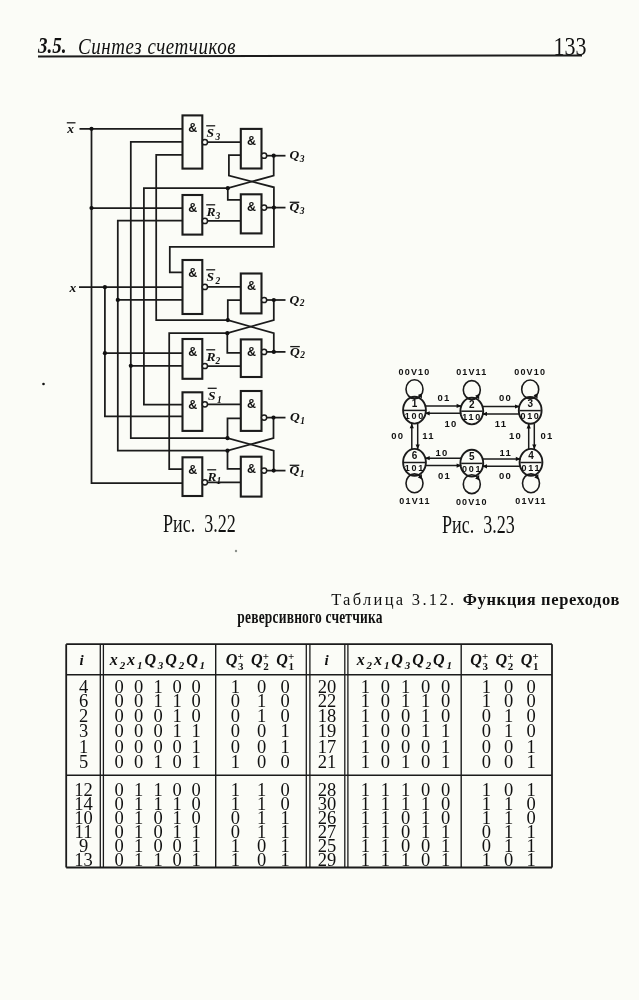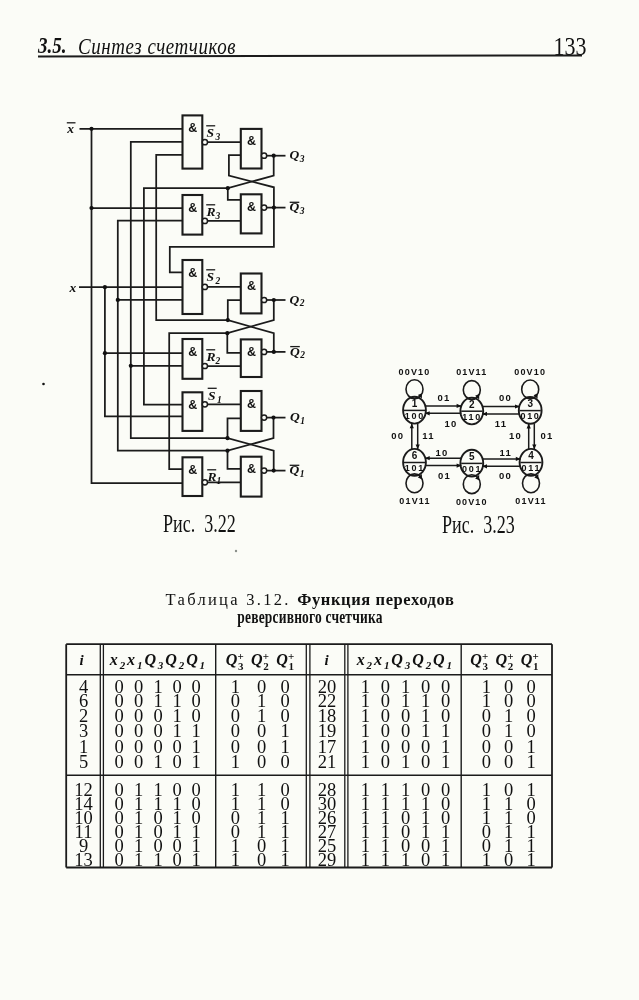--- a/index.html
+++ b/index.html
@@ -2,21 +2,21 @@
 <html><head><meta charset="utf-8">
 <style>
 html,body{margin:0;padding:0;}
 body{width:639px;height:1000px;background:#fbfcf7;position:relative;overflow:hidden;
   font-family:"Liberation Serif", serif;}
 .hdr-num{position:absolute;left:553.5px;top:33px;font-size:22px;color:#111;transform:scaleY(1.12);transform-origin:0 0;}
 .hdr-sec{position:absolute;left:38px;top:33px;font-size:19px;font-style:italic;font-weight:bold;color:#111;transform:scaleY(1.16);transform-origin:0 0;}
 .hdr-t{position:absolute;left:78px;top:33.5px;font-size:19px;font-style:italic;color:#111;letter-spacing:0.55px;transform:scaleY(1.16);transform-origin:0 0;}
 .rule{position:absolute;left:38px;top:55.2px;width:544px;height:1.8px;background:#1b1b1b;transform:rotate(-0.12deg);}
 .cap{position:absolute;font-size:19px;color:#111;transform:scale(0.95,1.3);transform-origin:0 0;}
-.title{position:absolute;left:0;top:590px;width:620px;text-align:center;font-size:16.5px;color:#111;letter-spacing:2.3px;}
+.title{position:absolute;left:0;top:590px;width:620px;text-align:right;font-size:16.5px;color:#111;letter-spacing:2.3px;}
 .title b{letter-spacing:0.6px;}
 .title2{position:absolute;left:0;top:607px;width:620px;text-align:center;font-size:15px;font-weight:bold;color:#111;letter-spacing:0.2px;transform:scale(0.90,1.22);transform-origin:310px 0;}
 svg{position:absolute;left:0;top:0;}
 </style></head>
 <body>
 <div class="hdr-sec">3.5.</div>
 <div class="hdr-t">Синтез счетчиков</div>
 <div class="hdr-num">133</div>
 <div class="rule"></div>
 <div class="cap" style="left:162.5px;top:509.5px;">Рис.&nbsp; 3.22</div>

